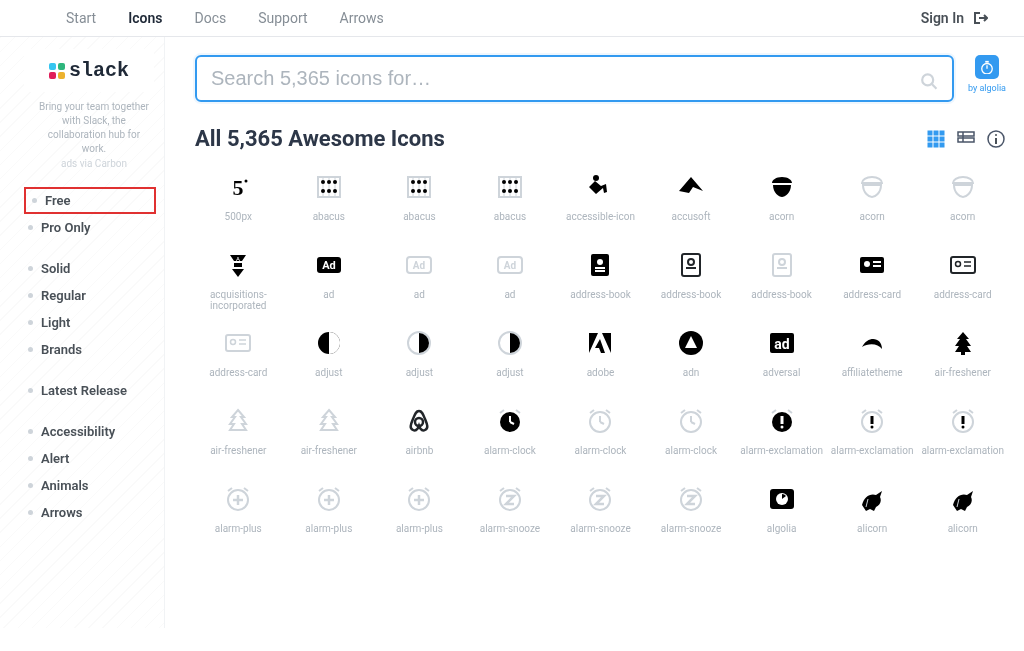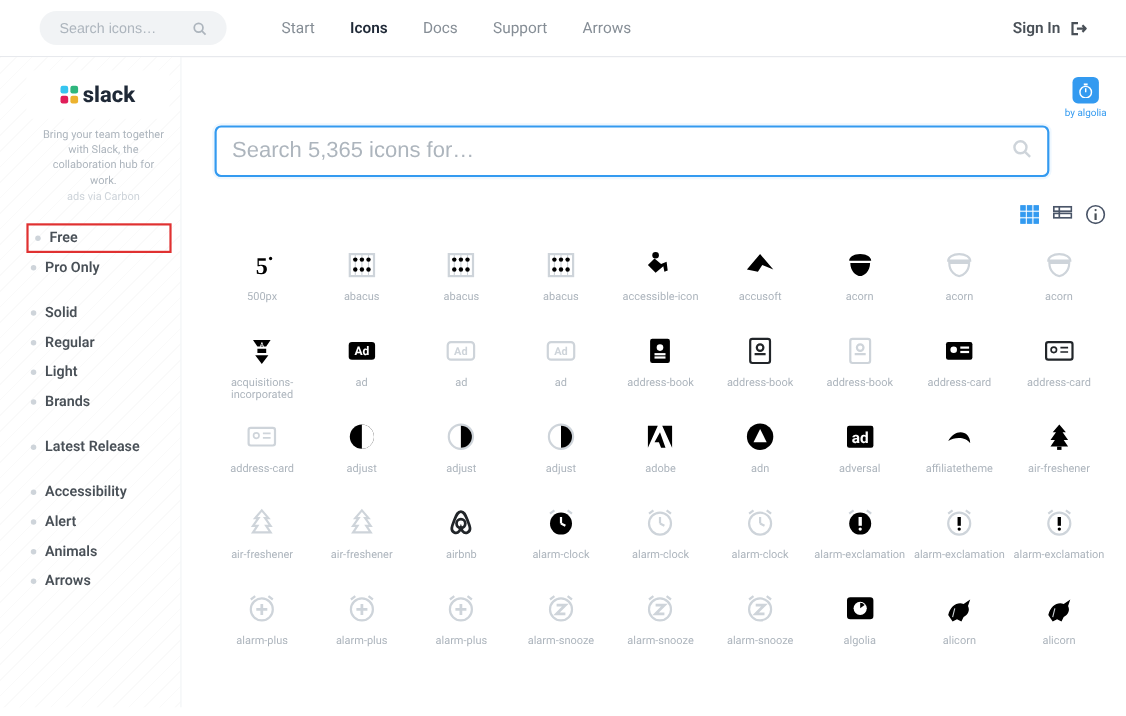--- a/index.html
+++ b/index.html
@@ -41,37 +41,37 @@
 .sign-in { margin-left: auto; display: flex; align-items: center; gap: 8px; font-size: 14px; color: #495057; font-weight: 600; cursor: pointer; }
 
 .main-area { display: flex; height: calc(651px - 60px); }
 .sidebar {
   width: 165px; padding: 12px 0 12px 24px; font-size: 13px;
   border-right: 1px solid #f1f3f5;
   background: repeating-linear-gradient(135deg, #fafafa 0 1px, #fff 1px 10px);
   overflow-y: auto;
 }
 .ad-box { background: #fff; text-align: center; margin-right: 10px; margin-bottom: 8px; padding: 10px 0;}
-.slack-logo { font-weight: 800; font-size: 20px; color: #1f2937; display: flex; align-items: center; justify-content: center; gap: 4px; }
+.slack-logo { font-weight: 800; font-size: 20px; color: #1f2937; display: flex; align-items: center; justify-content: center; gap: 4px; font-family: Liberation Mono, monospace; }
 .slack-mark { display: grid; grid-template: repeat(2,7px)/repeat(2,7px); gap: 2px; }
 .slack-mark span{ border-radius: 2px; display:block;}
 .ad-caption { font-size: 10px; color: #adb5bd; text-align: center; margin: 6px 14px 2px; line-height: 1.4; }
 .ad-via { font-size: 10px; color: #ced4da; text-align: center; margin-bottom: 18px; }
 
 .filter-item { display: flex; align-items: center; gap: 8px; padding: 6px 4px; color: #495057; font-weight: 600; cursor: pointer; }
 .filter-item .bullet { width: 5px; height: 5px; border-radius: 50%; background: #ced4da; }
 .filter-item.highlight { border: 2px solid #e03131; margin-right: 8px; padding: 4px 4px 4px 6px; }
 .filter-group-gap { height: 14px; }
 
 .content { flex: 1; padding: 18px 18px 0 30px; overflow-y: auto; }
 .search-row { display: flex; gap: 14px; align-items: flex-start; }
 .big-search {
-  flex: 1; display: flex; align-items: flex-start;
+  flex: 1; display: flex; align-items: flex-end;
   border: 2px solid #339af0; border-radius: 6px;
-  padding: 10px 14px; box-shadow: 0 0 0 2px rgba(51,154,240,0.08); margin-top: 44px;
+  padding: 10px 14px; box-shadow: 0 0 0 2px rgba(51,154,240,0.08);
 }
 .big-search input {
   border: none; outline: none; width: 100%; font-size: 20px; color: #495057;
 }
 .big-search input::placeholder { color: #adb5bd; }
 .big-search .sicon { color: #ced4da; }
 .algolia { text-align:center; font-size: 9px; color: #339af0; }
 .algolia .stopwatch { width: 24px; height: 24px; background: #339af0; border-radius: 5px; margin: 0 auto 4px; display:flex; align-items:center; justify-content:center;}
 
 .title-row { display: flex; align-items: center; margin-top: 24px; margin-bottom: 4px; }
@@ -272,26 +272,20 @@
         <path d="M14 14l4-3a5 5 0 00-4-2z"></path>
       </g>
   <g id="ic-alicorn">
         <path d="M4 20c2-8 8-12 14-10l6-4-2 6c2 4 0 8-4 10l-2 4-4-2-4 2z"></path>
         <path d="M10 14l-2 8" stroke="currentColor" stroke-width="1"></path>
       </g>
 </defs>
 </svg>
 
 <div class="header">
-  <div class="search-top">
-    <input placeholder="Search icons…" style="">
-    <svg viewBox="0 0 16 16" width="14" height="14">
-        <use href="#i-search"></use>
-      </svg>
-  </div>
   <div class="nav-links">
     <span>Start</span>
     <span class="active">Icons</span>
     <span>Docs</span>
     <span>Support</span>
     <span>Arrows</span>
   </div>
   <div class="sign-in">
     <span>Sign In</span>
     <svg viewBox="0 0 16 16" width="16" height="16">
@@ -377,20 +371,21 @@
         <div class="stopwatch">
             <svg viewBox="0 0 16 16" width="14" height="14">
               <use href="#i-stopwatch"></use>
             </svg>
           </div>
         <span>by algolia</span>
       </div>
     </div>
 
     <div class="title-row">
+      <h2>All 5,365 Awesome Icons</h2>
       <div class="view-controls">
         <div class="view-btn active">
             <svg viewBox="0 0 18 18" width="18" height="18" fill="#339af0">
               <use href="#i-grid"></use>
             </svg>
           </div>
         <div class="view-btn">
             <svg viewBox="0 0 18 18" width="18" height="18" stroke="#495057">
               <use href="#i-list"></use>
             </svg>

